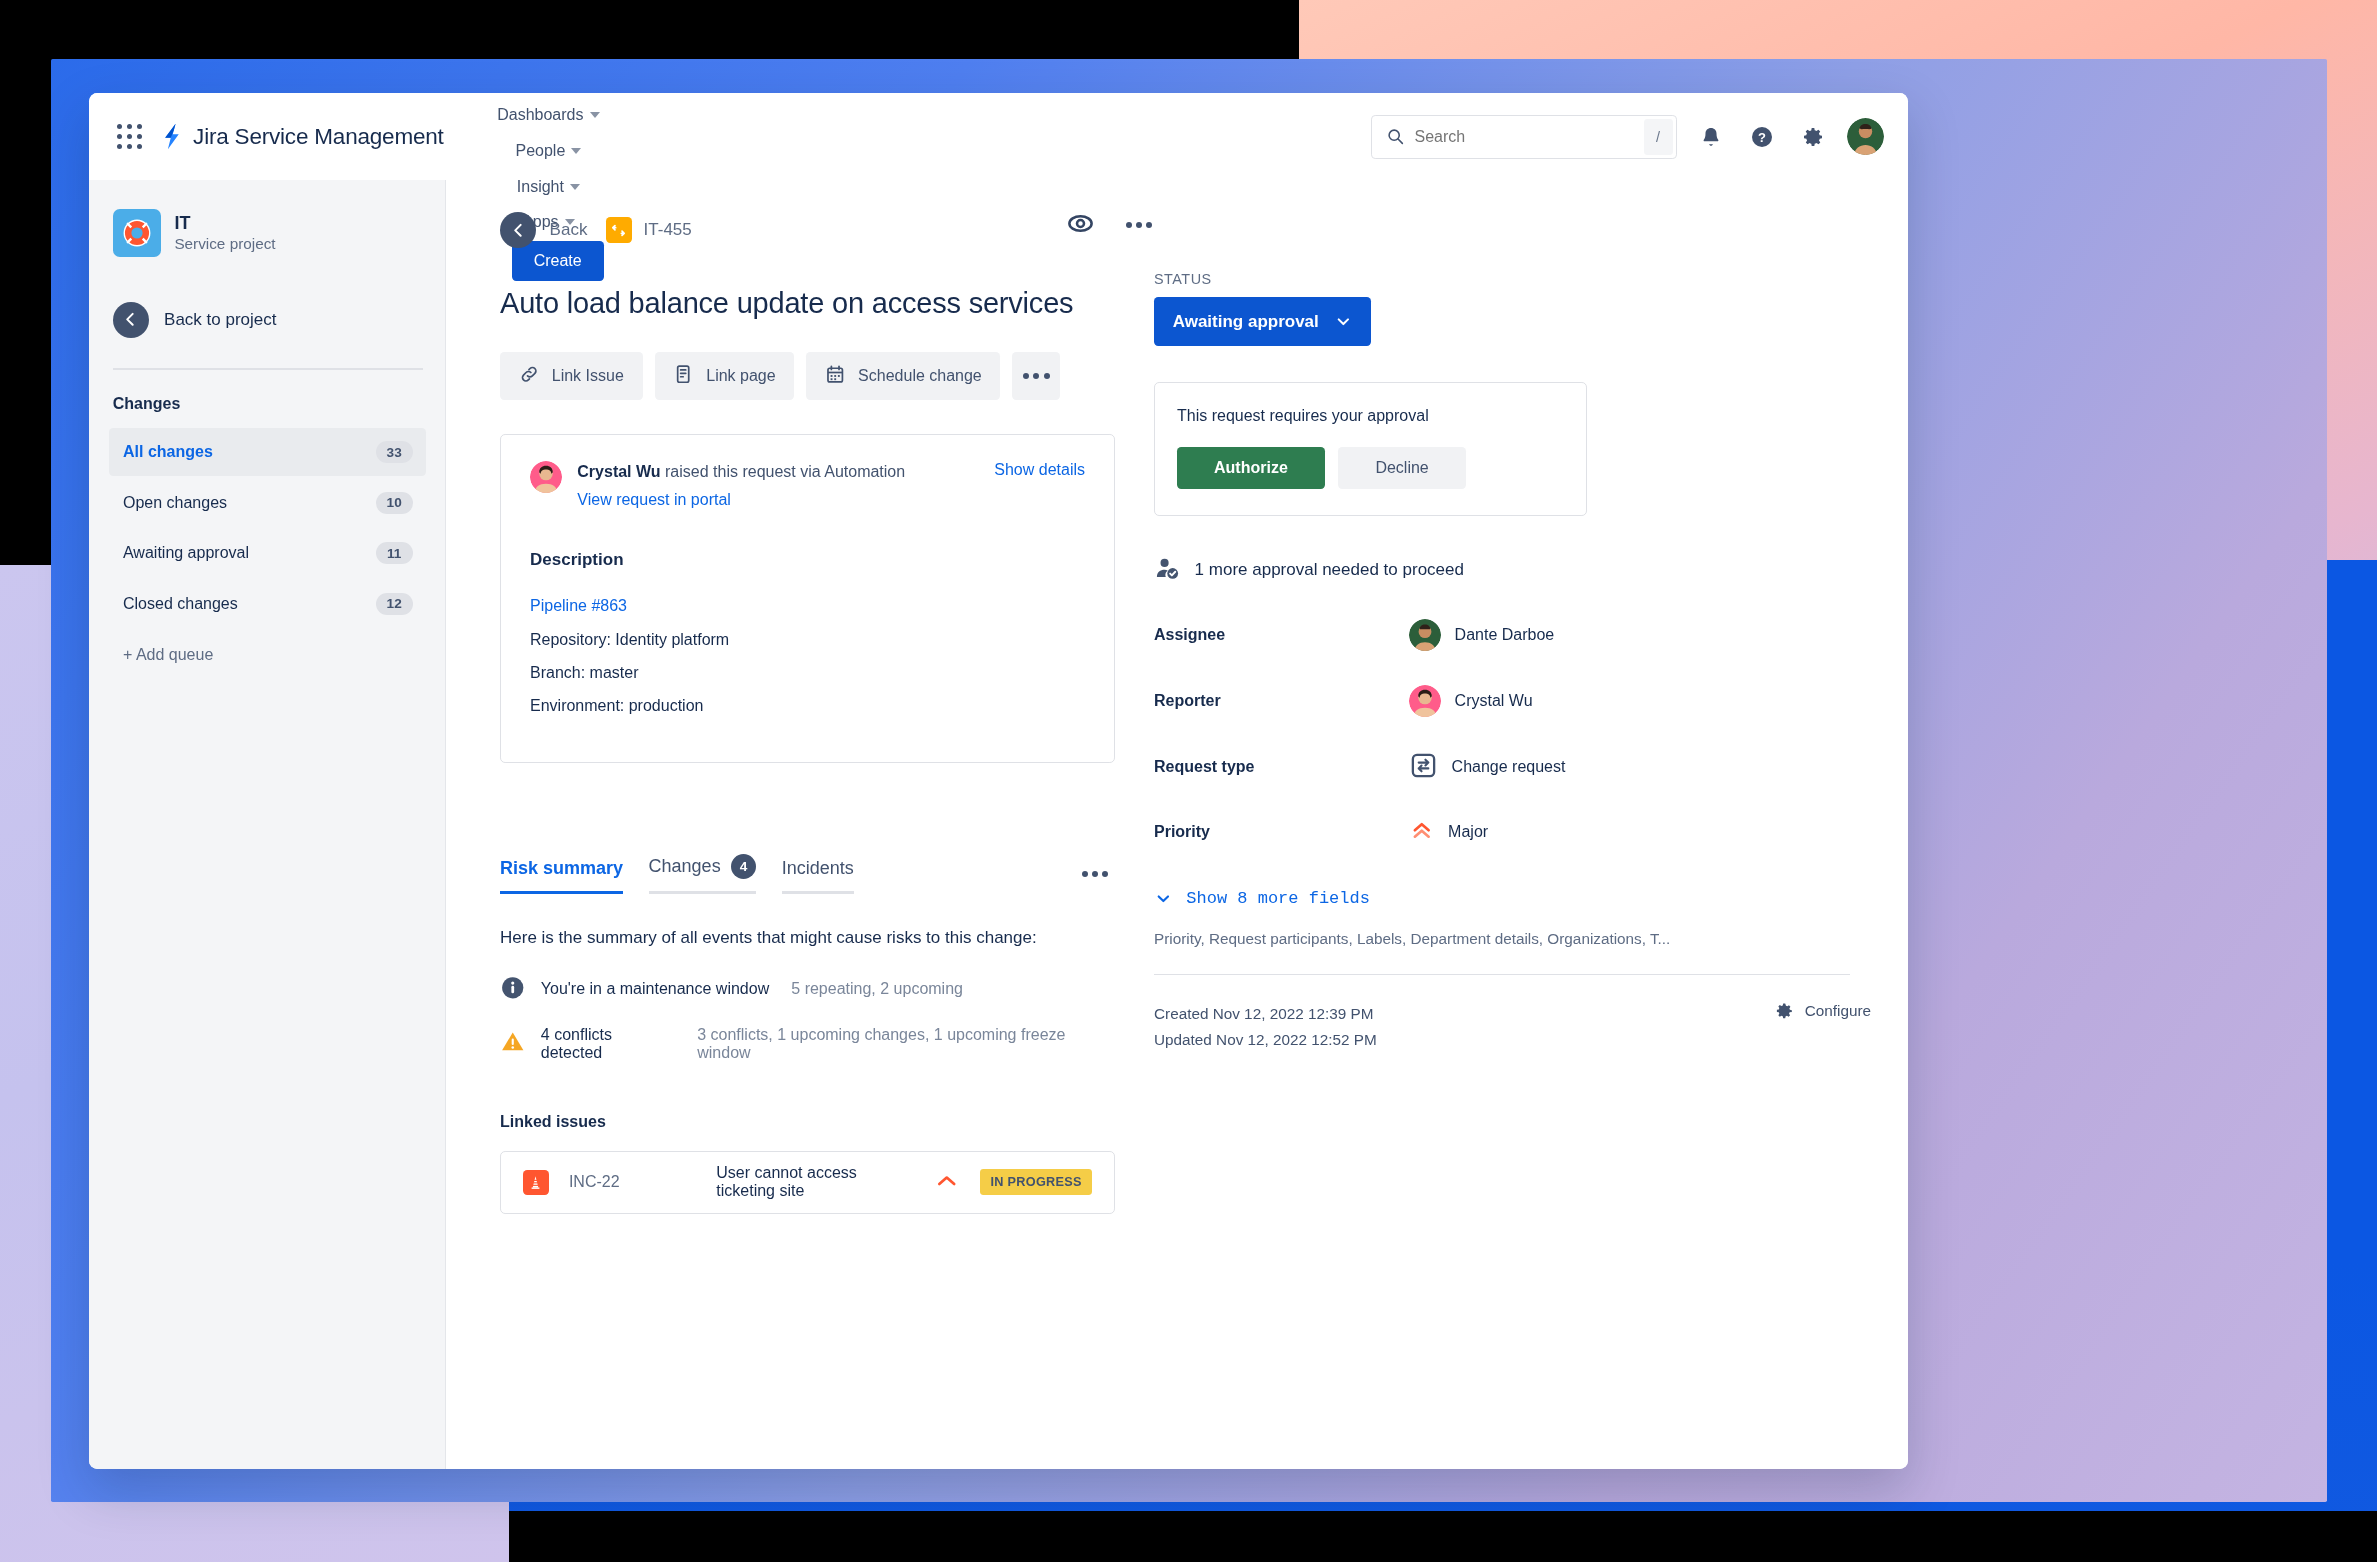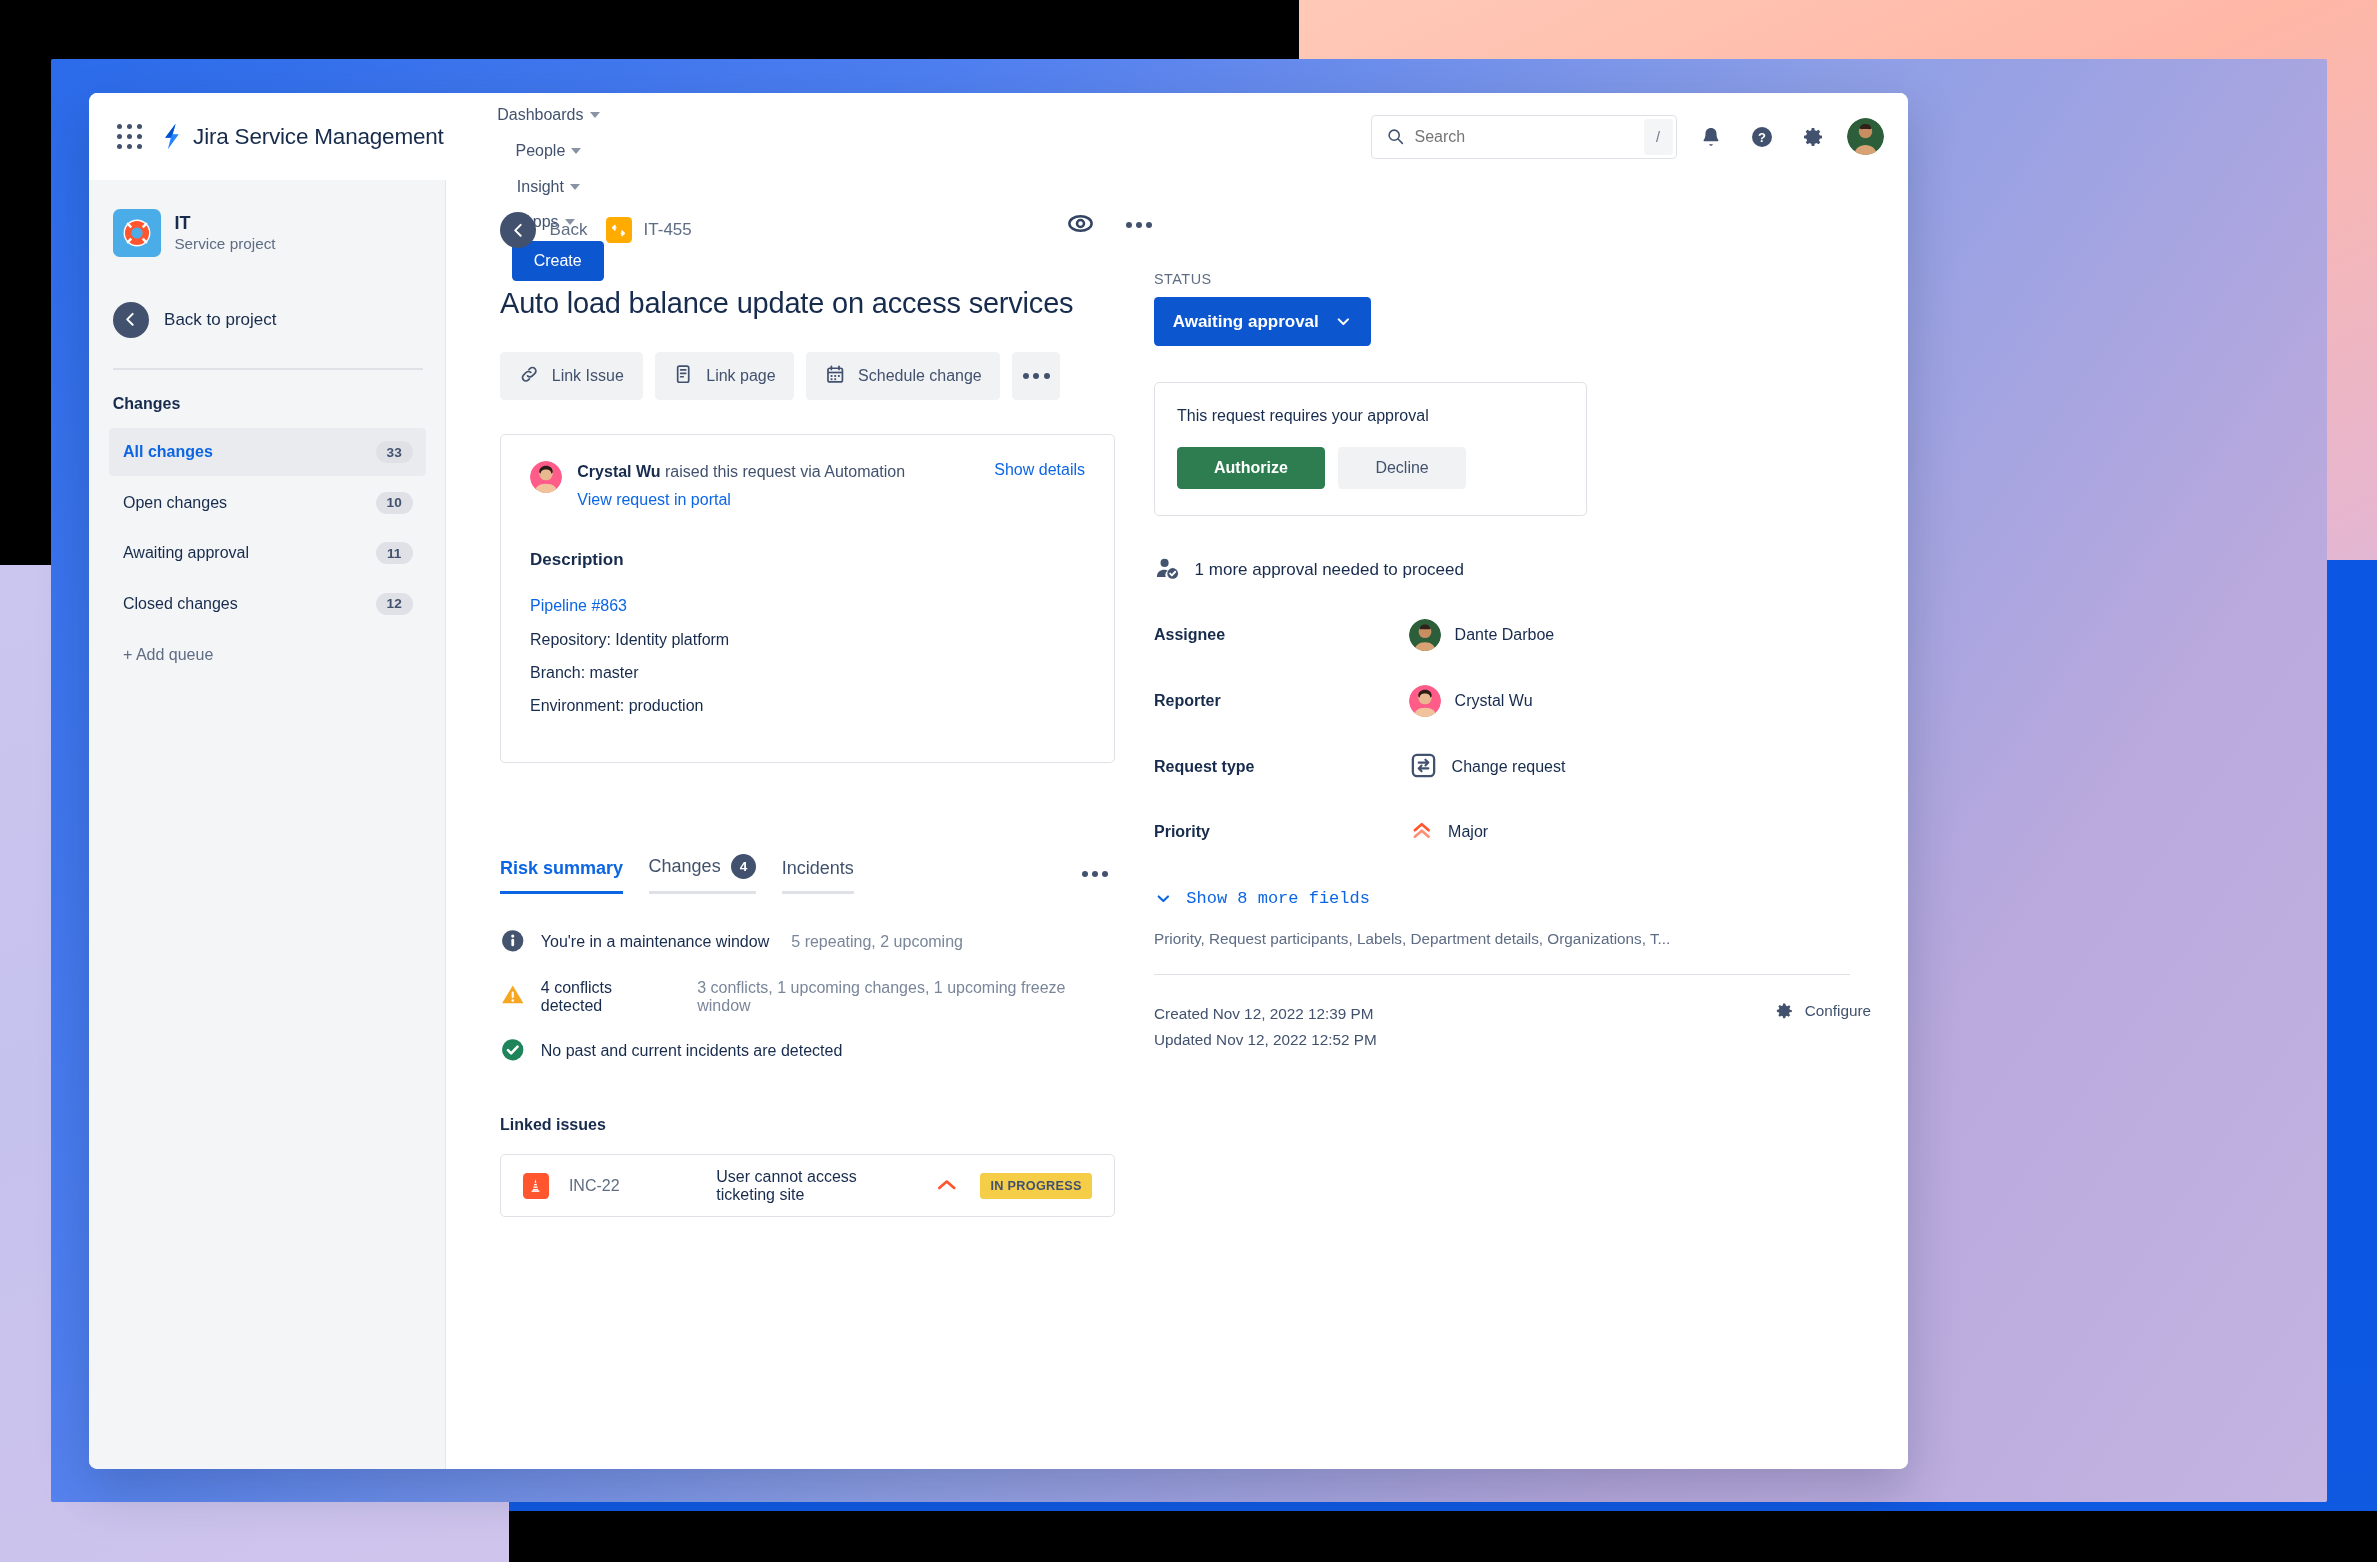--- a/index.html
+++ b/index.html
@@ -670,20 +670,21 @@
           <div class="tab">
             <span>Incidents</span>
           </div>
           <span class="dots tabs-more">
               <i></i>
               <i></i>
               <i></i>
             </span>
         </div>
 
+        <div class="risk-intro">Here is the summary of all events that might cause risks to this change:</div>
 
         <div class="risk-item">
           <span>
             <svg width="25.5" height="25.5" viewBox="0 0 24 24">
               <circle cx="12" cy="12" r="10" fill="#44546f"></circle>
               <circle cx="12" cy="7.6" r="1.5" fill="#fff"></circle>
               <rect x="10.7" y="10.2" width="2.6" height="7" rx="1.3" fill="#fff"></rect>
             </svg>
           </span>
           <span class="risk-main">You're in a maintenance window</span>
@@ -695,29 +696,20 @@
             <svg width="25.5" height="25.5" viewBox="0 0 24 24">
               <path d="M12 3.2L22 20H2z" fill="#f5a623"></path>
               <rect x="11" y="9" width="2" height="6" rx="1" fill="#fff"></rect>
               <circle cx="12" cy="17.4" r="1.2" fill="#fff"></circle>
             </svg>
           </span>
           <span class="risk-main">4 conflicts detected</span>
           <span class="risk-sub">3 conflicts, 1 upcoming changes, 1 upcoming freeze window</span>
         </div>
 
-        <div class="risk-item">
-          <span>
-            <svg width="25.5" height="25.5" viewBox="0 0 24 24">
-              <circle cx="12" cy="12" r="10" fill="#1f845a"></circle>
-              <path d="M7.5 12.4l3 3 6-6.3" fill="none" stroke="#fff" stroke-width="2.4" stroke-linecap="round" stroke-linejoin="round"></path>
-            </svg>
-          </span>
-          <span class="risk-main">No past and current incidents are detected</span>
-        </div>
 
         <div class="linked-title">Linked issues</div>
         <div class="linked-card">
           <span class="inc-icon">
             <svg width="17" height="17" viewBox="0 0 24 24">
               <path d="M12 3l4 16H8z" fill="#fff"></path>
               <rect x="6.5" y="19" width="11" height="2" fill="#fff"></rect>
               <line x1="9.6" y1="9" x2="14.4" y2="9" stroke="#ff5630" stroke-width="1.6"></line>
               <line x1="8.9" y1="12.5" x2="15.1" y2="12.5" stroke="#ff5630" stroke-width="1.6"></line>
               <line x1="8.2" y1="16" x2="15.8" y2="16" stroke="#ff5630" stroke-width="1.6"></line>

